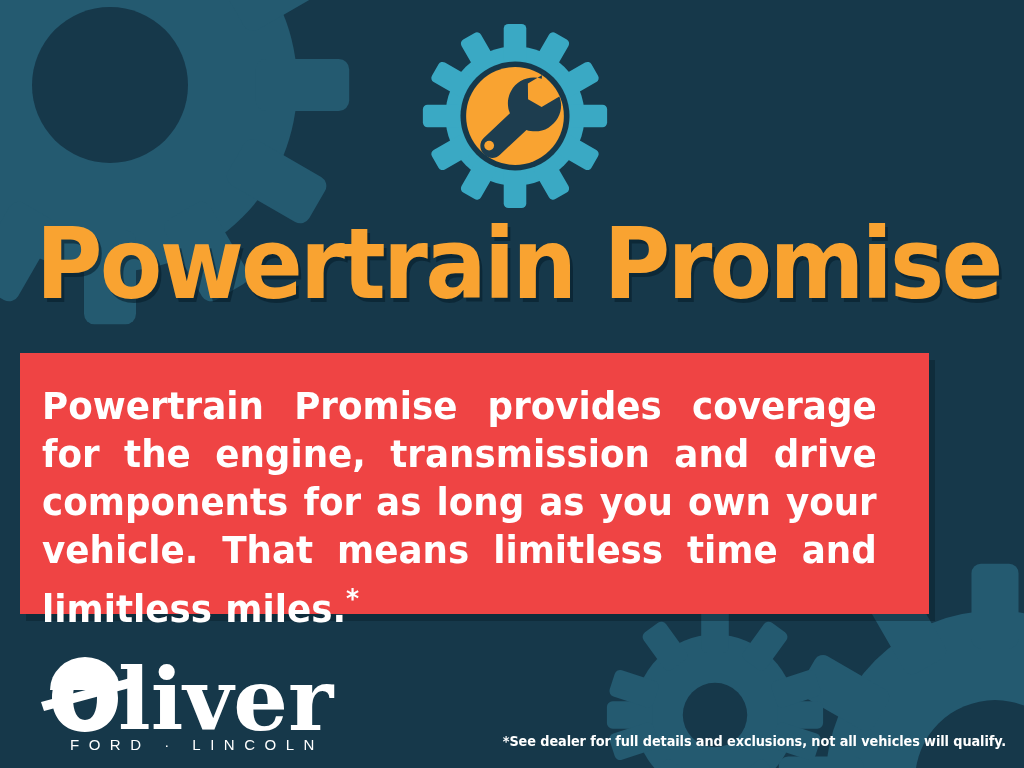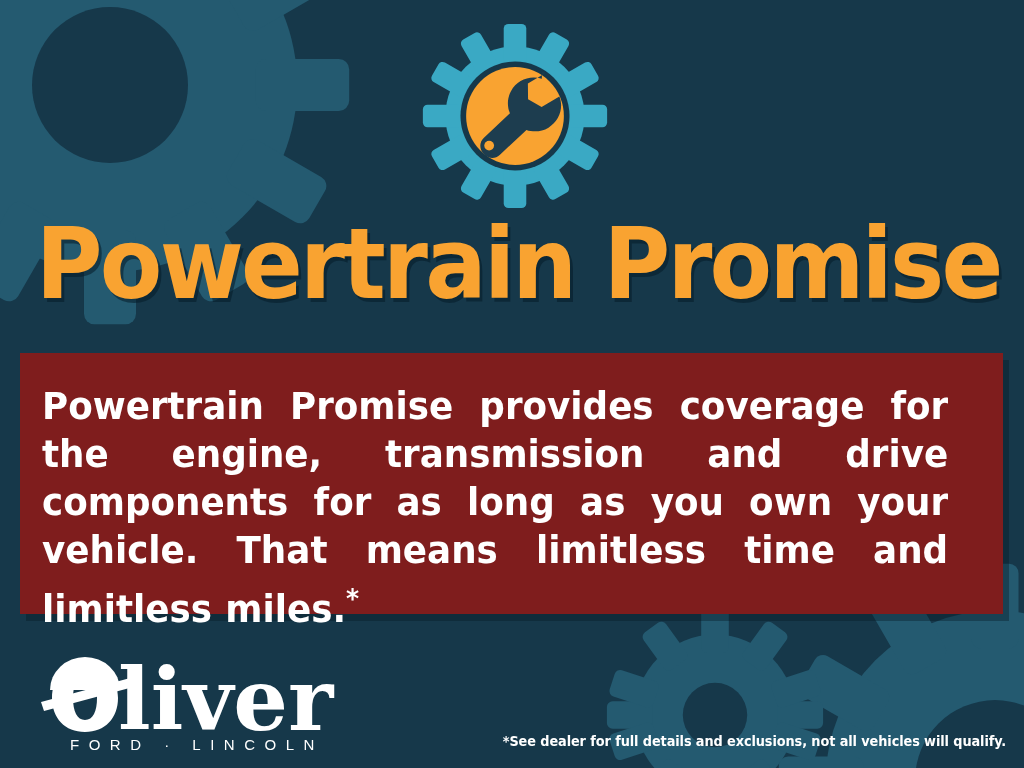--- a/index.html
+++ b/index.html
@@ -56,23 +56,23 @@
     transform-origin: 50% 50%;
     text-shadow: 3px 4px 0px rgba(5,28,40,0.55);
     white-space: nowrap;
   }
 
   
   .panel {
     position: absolute;
     left: 20px;
     top: 353px;
-    width: 983px;
+    width: 909px;
     height: 261px;
-    background: #7f1d1d;
+    background: #ef4444;
     box-shadow: 6px 7px 0 rgba(5,26,38,0.38);
     box-sizing: border-box;
     padding: 30px 22px 24px 22px;
   }
   .panel-text {
     margin: 0;
     color: #ffffff;
     font-family: "DejaVu Sans", sans-serif;
     font-weight: bold;
     font-size: 37px;

